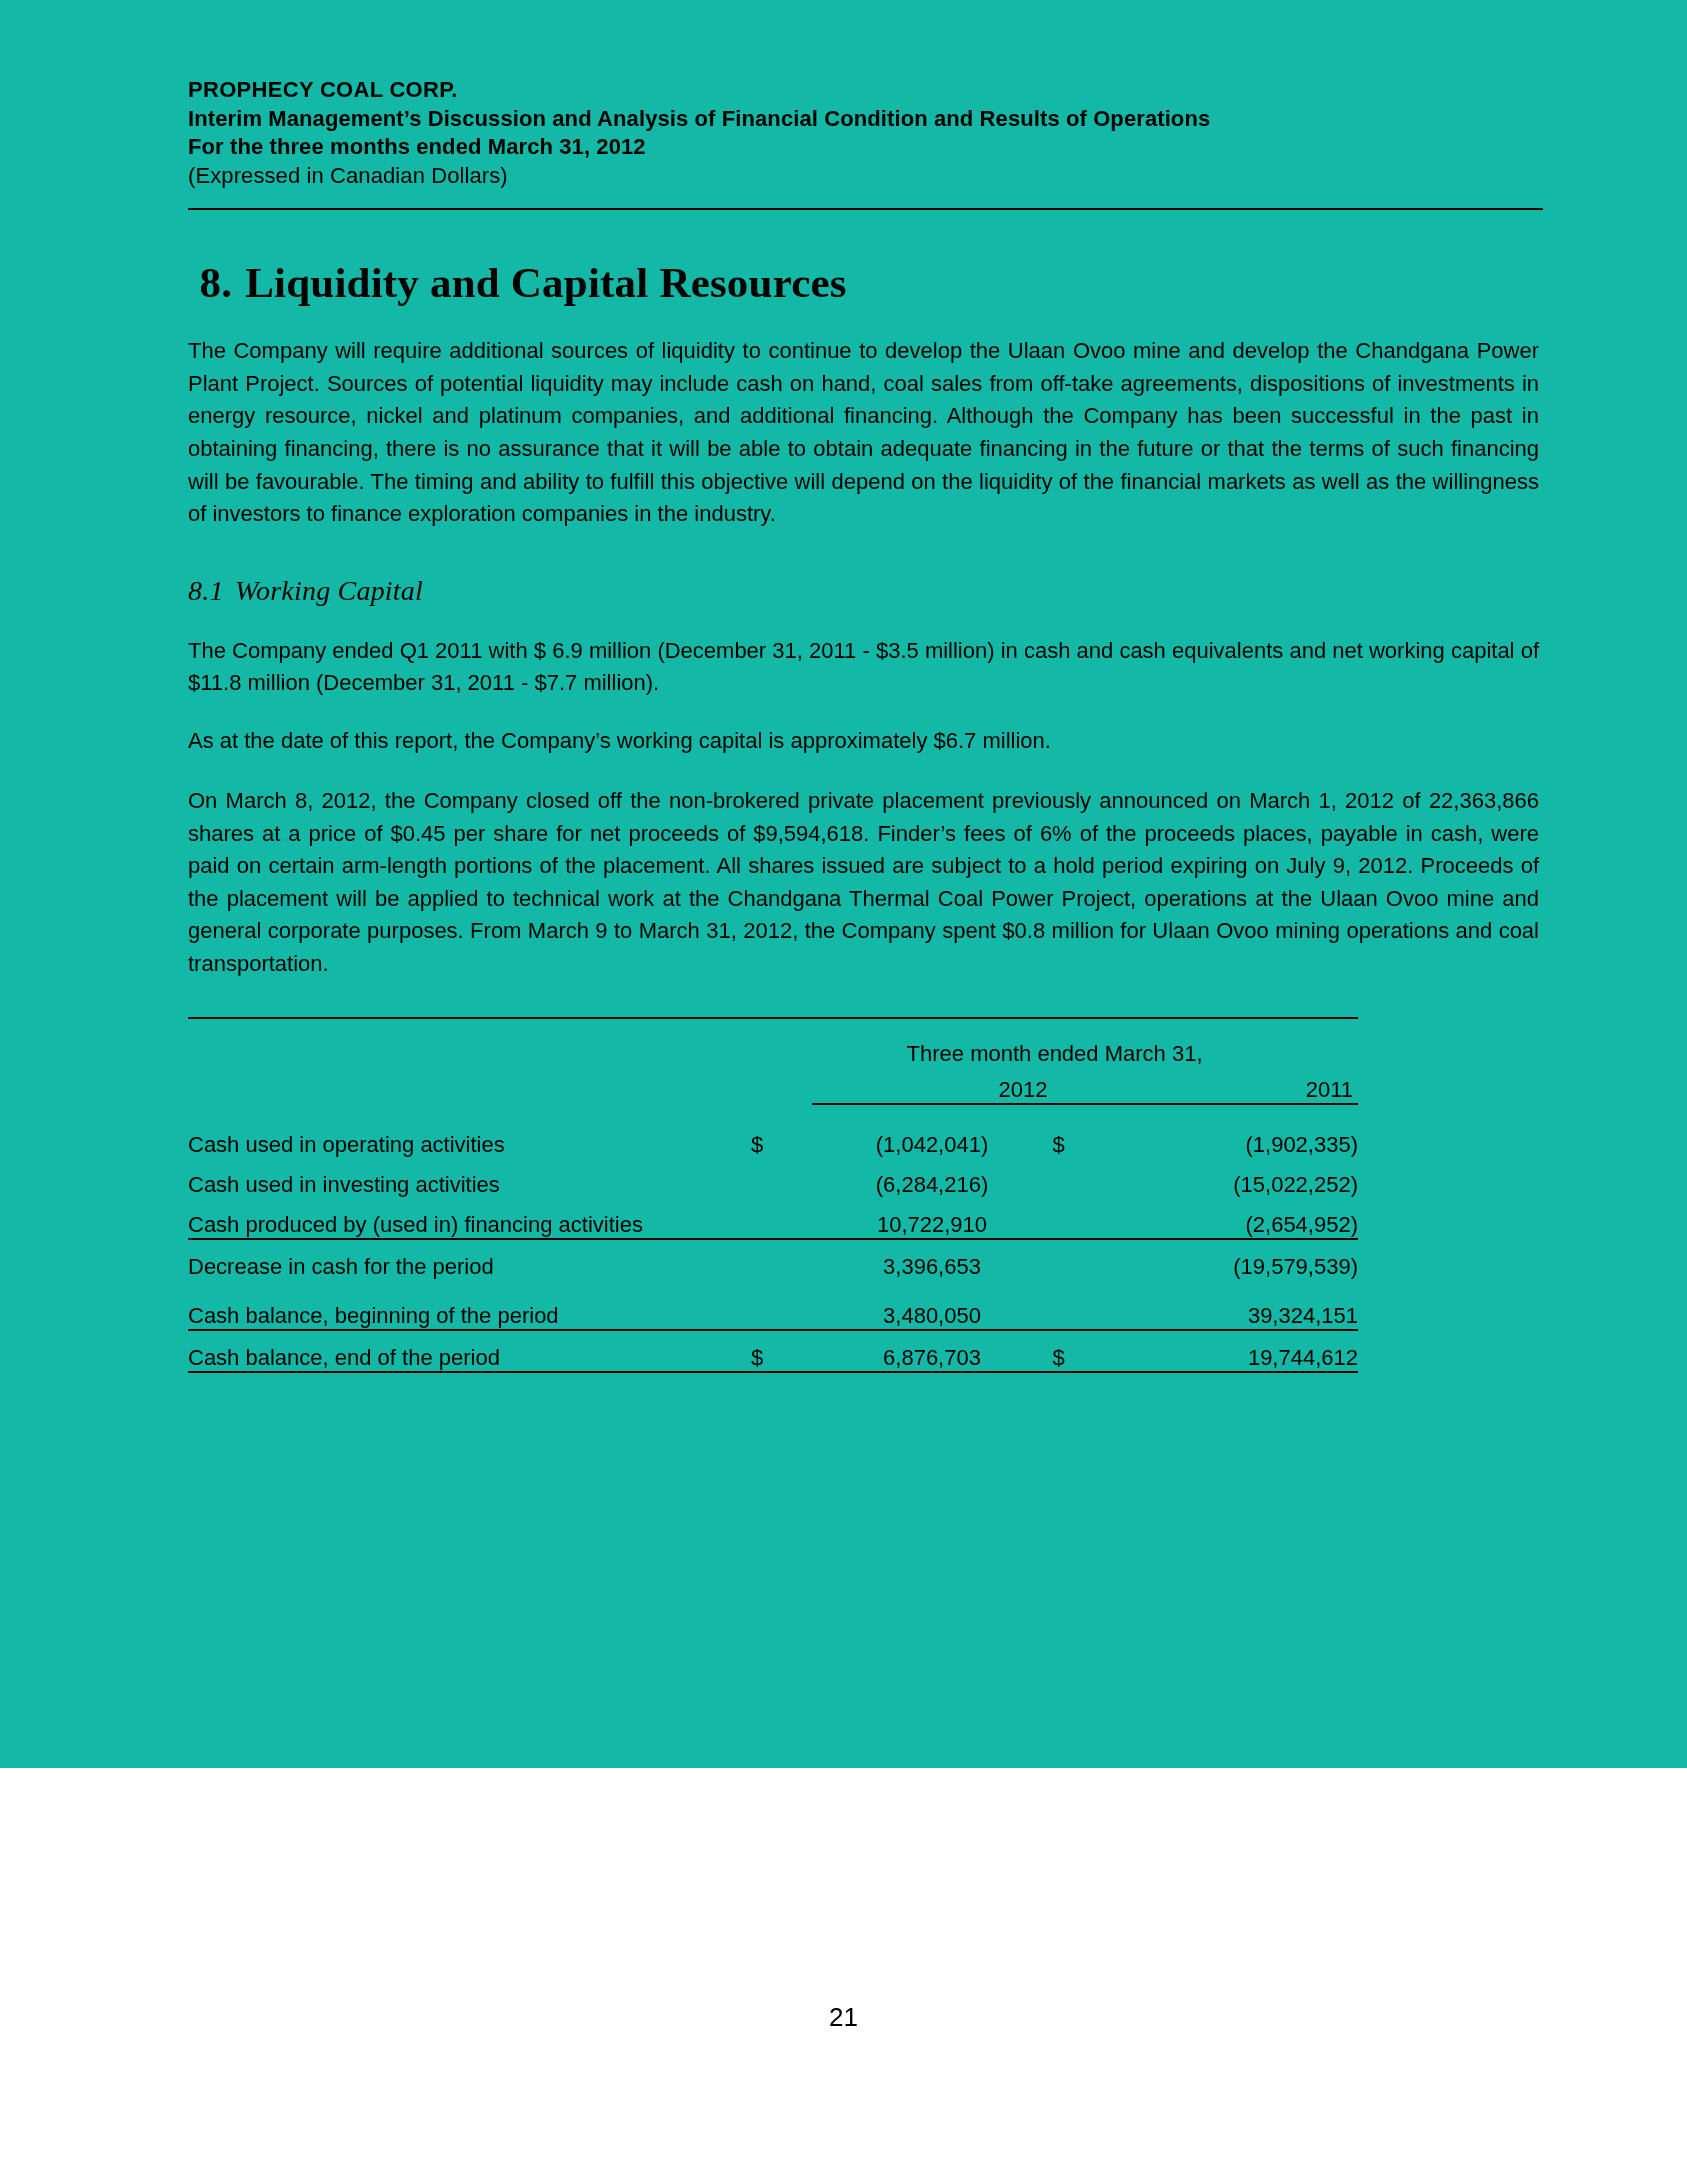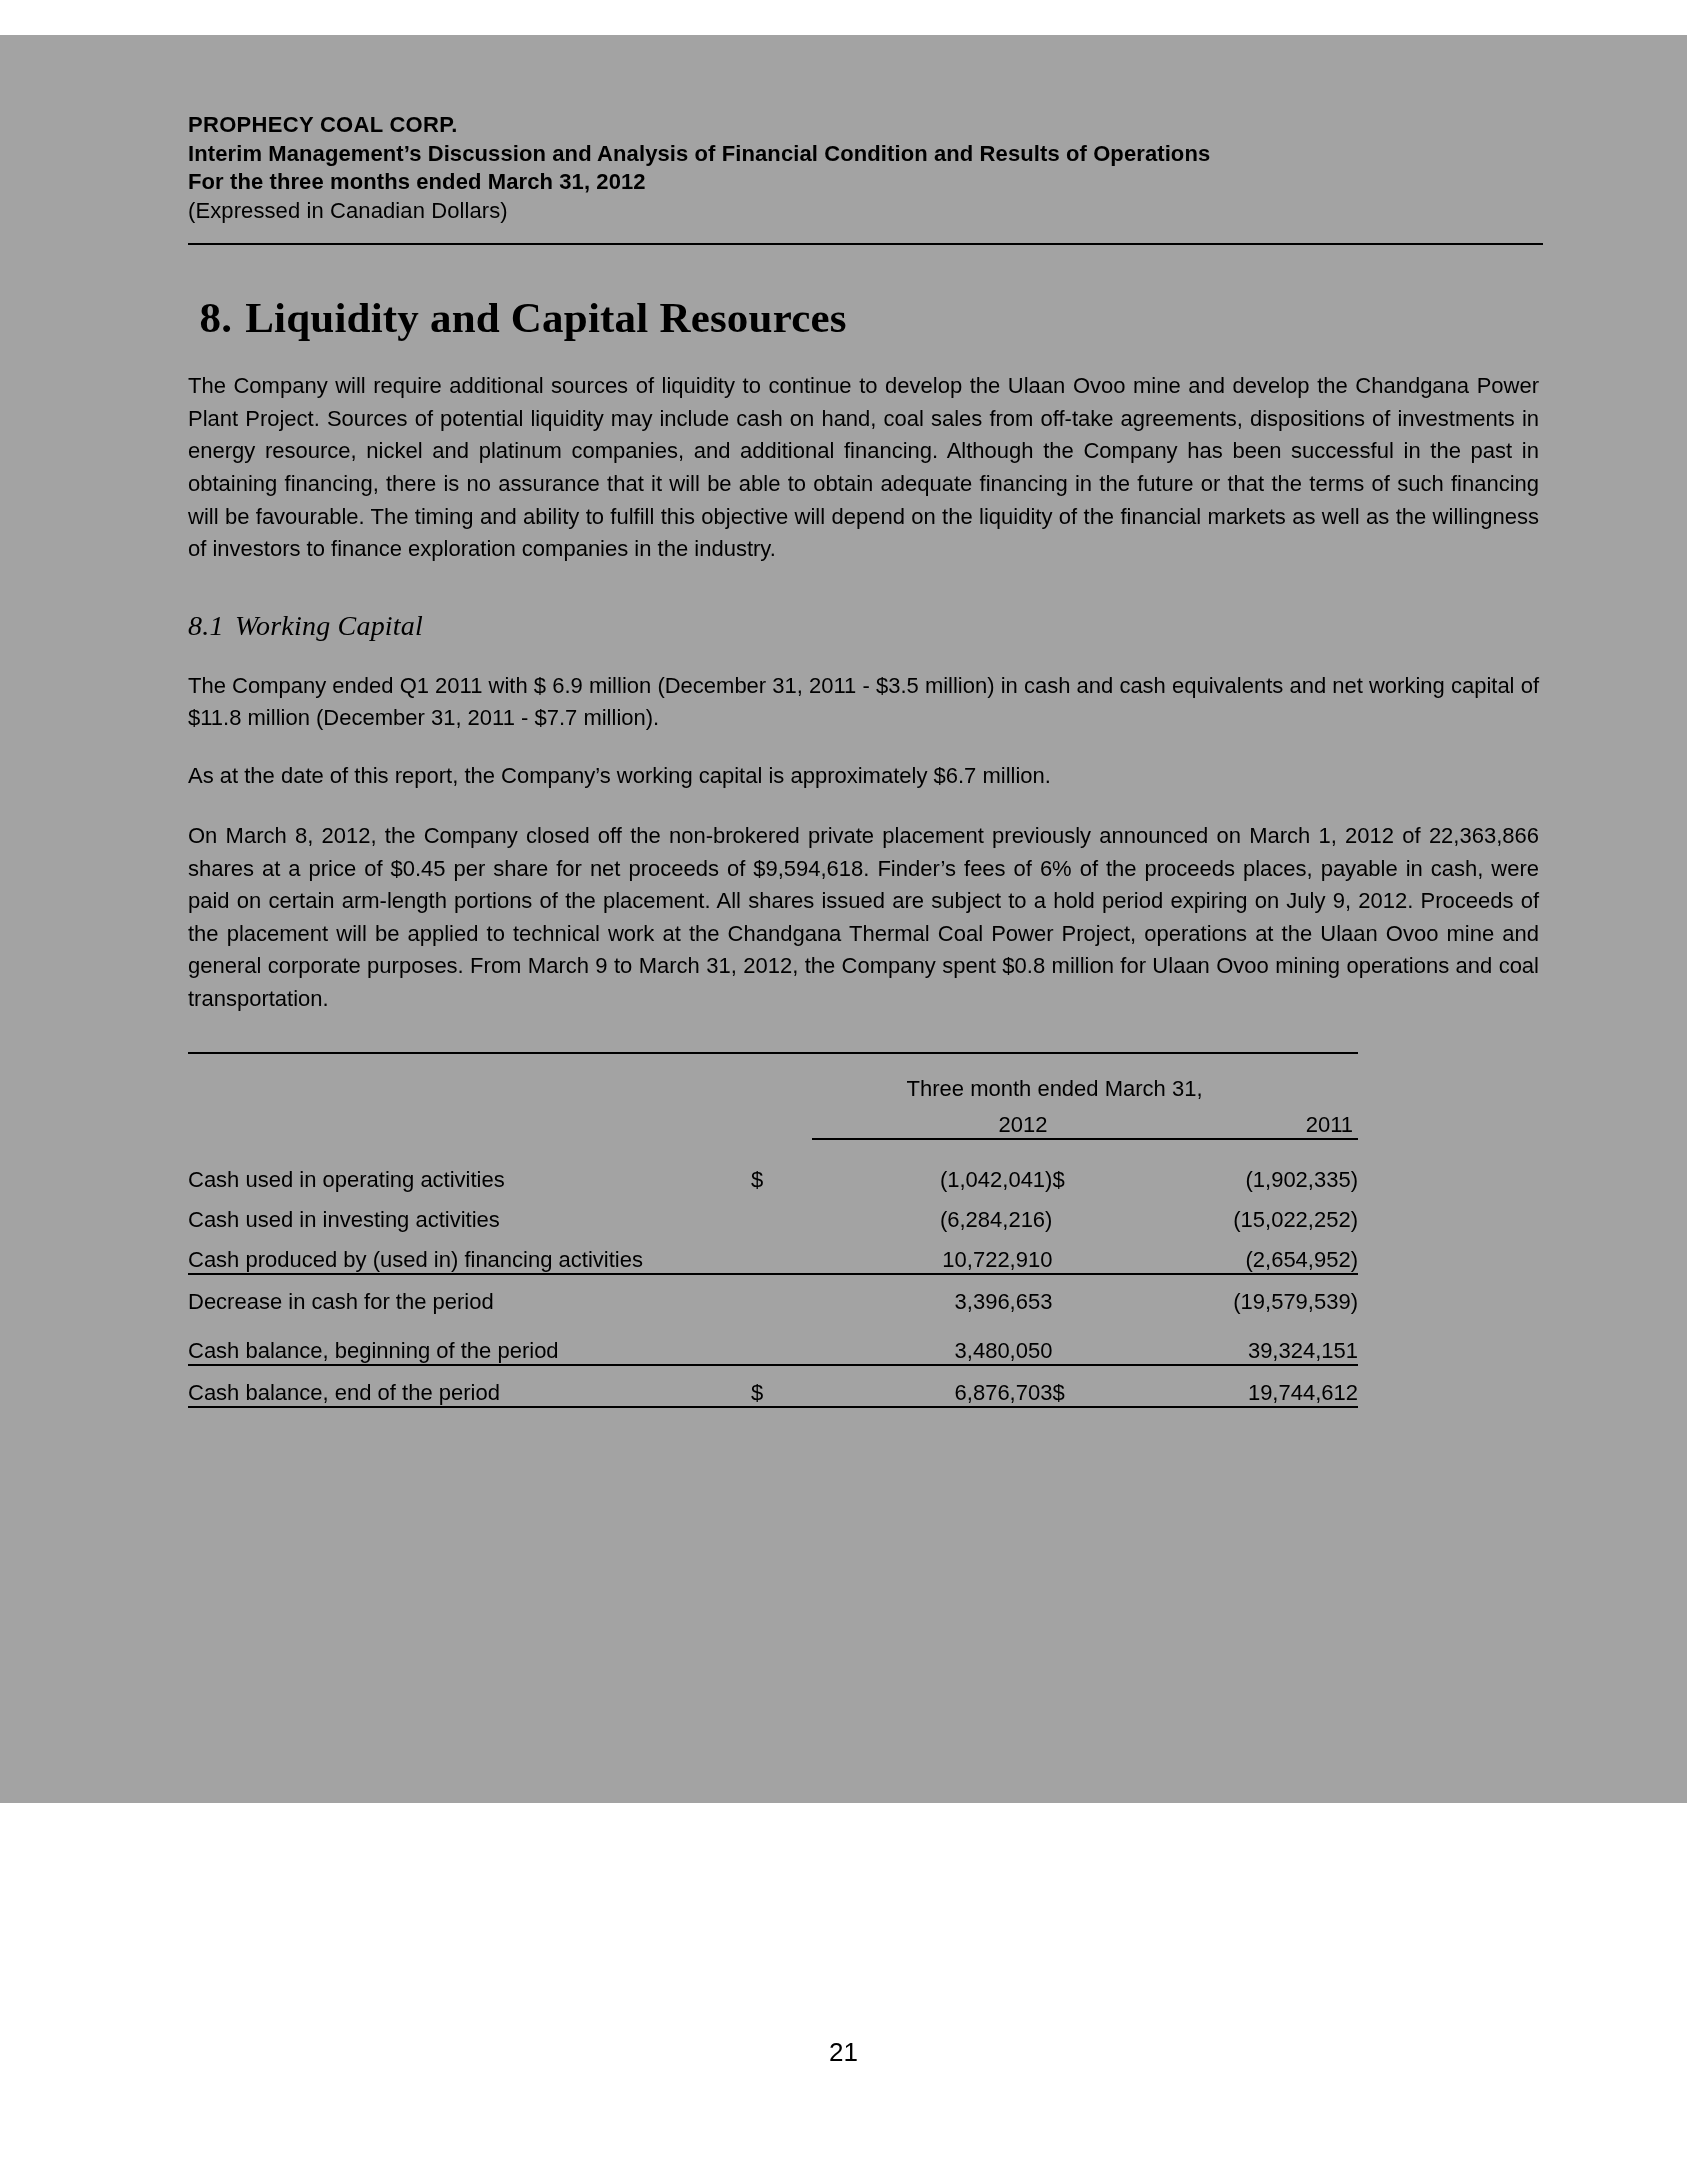--- a/index.html
+++ b/index.html
@@ -13,22 +13,21 @@
     font-family: "Liberation Sans", sans-serif;
     color: #000000;
     position: relative;
     overflow: hidden;
   }
   .page {
     position: absolute;
     left: 0; top: 0;
     width: 1687px;
     height: 1768px;
-    background: #a3a3a3;
-    margin-top: 35px;
+    background: #14b8a6;
   }
   .content {
     position: absolute;
     left: 188px;
     top: 76px;
     width: 1351px;
   }
 
   
   .doc-header {
@@ -95,21 +94,21 @@
     width: 1170px;
     table-layout: fixed;
   }
   table.cf td, table.cf th {
     padding: 0;
     font-weight: normal;
     vertical-align: bottom;
   }
   .c-label { width: 540px; text-align: left; padding-left: 5px; }
   .c-d1    { width: 58px;  text-align: left; }
-  .c-v1    { width: 231px; text-align: right; padding-right: 5px; }
+  .c-v1    { width: 231px; text-align: center; padding-right: 5px; }
   .c-d2    { width: 58px;  text-align: left; padding-left: 6.6px; }
   .c-v2    { width: 235px; text-align: right; padding-right: 5px; }
 
   tr.r-head-top td { border-top: 2.5px solid #000; height: 10px; }
   tr.r-period td { height: 38px; }
   tr.r-period .period-span { text-align: center; }
   tr.r-years td { height: 36px; }
   tr.r-years .yr { text-align: right; padding-right: 5px; }
   tr.r-gap td { height: 13px; }
   tr.r-gap-sm td { height: 9px; }

